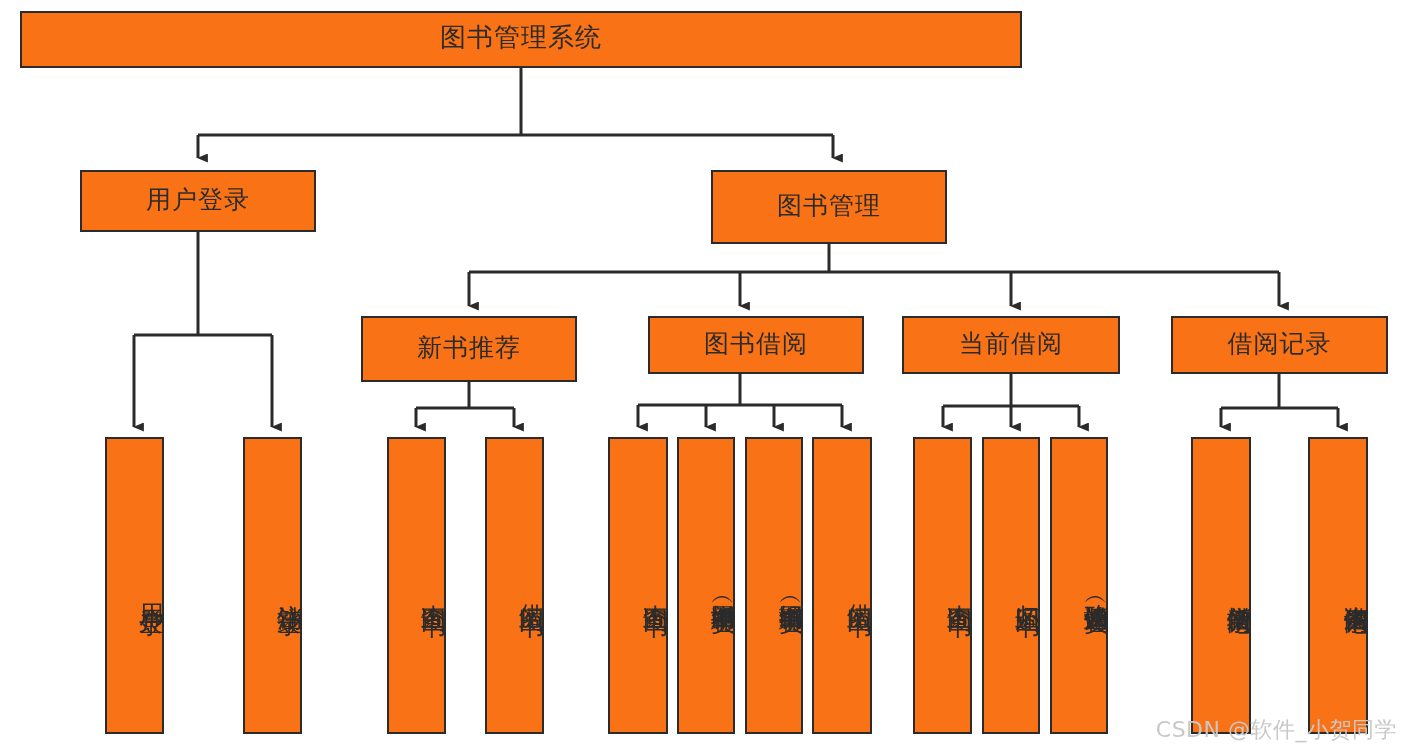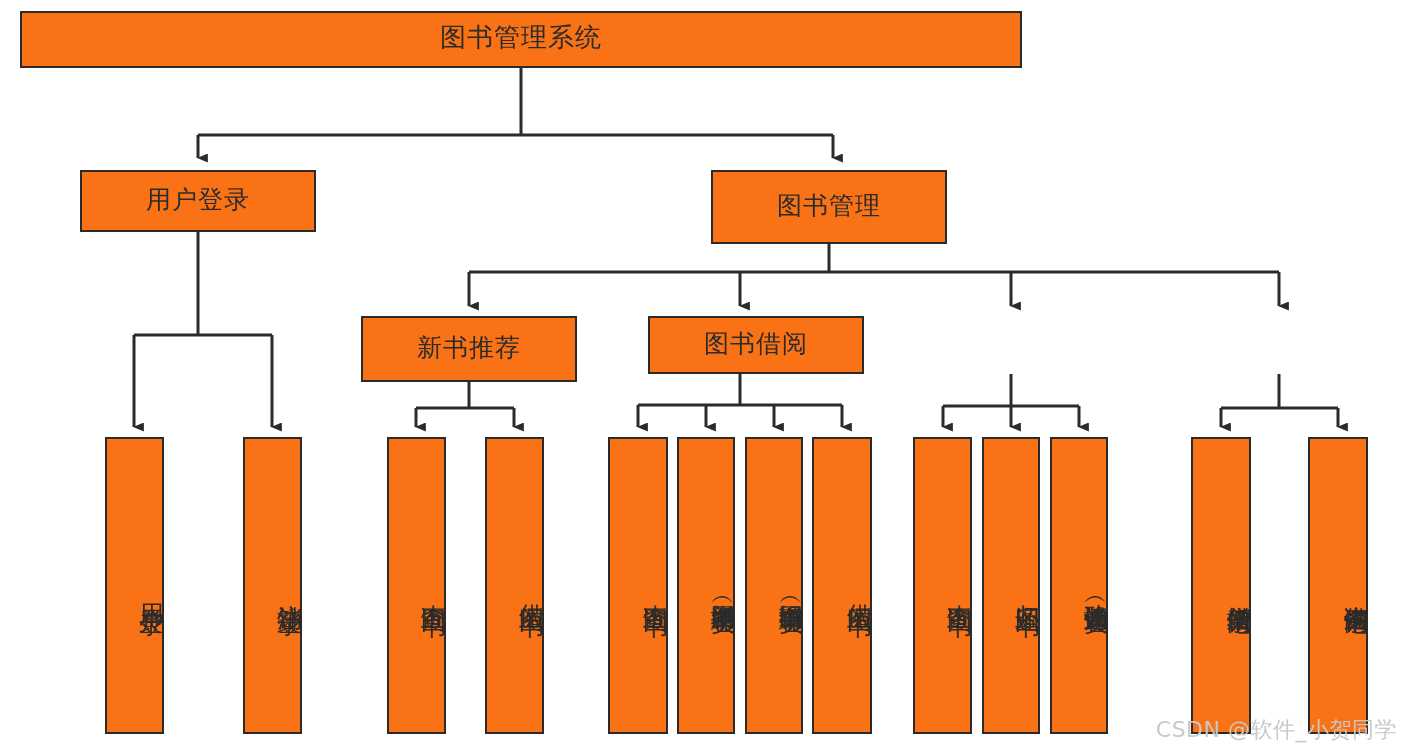--- a/index.html
+++ b/index.html
@@ -125,20 +125,26 @@
   <div class="node h" style="left:711px;top:170px;width:236px;height:74px;">
     <span class="lbl">图书管理</span>
   </div>
 
   <div class="node h" style="left:361px;top:316px;width:216px;height:66px;">
     <span class="lbl">新书推荐</span>
   </div>
   <div class="node h" style="left:632px;top:316px;width:216px;height:58px;margin-left:16px;">
     <span class="lbl">图书借阅</span>
   </div>
+  <div class="node h" style="left:902px;top:316px;width:218px;height:58px;">
+    <span class="lbl">当前借阅</span>
+  </div>
+  <div class="node h" style="left:1171px;top:316px;width:217px;height:58px;">
+    <span class="lbl">借阅记录</span>
+  </div>
 
   <div class="node v" style="left:105px;top:437px;width:59px;height:297px;">
     <span class="lbl">用户登录</span>
   </div>
   <div class="node v" style="left:243px;top:437px;width:59px;height:297px;">
     <span class="lbl">注销登录</span>
   </div>
 
   <div class="node v" style="left:387px;top:437px;width:59px;height:297px;">
     <span class="lbl">查询图书</span>

